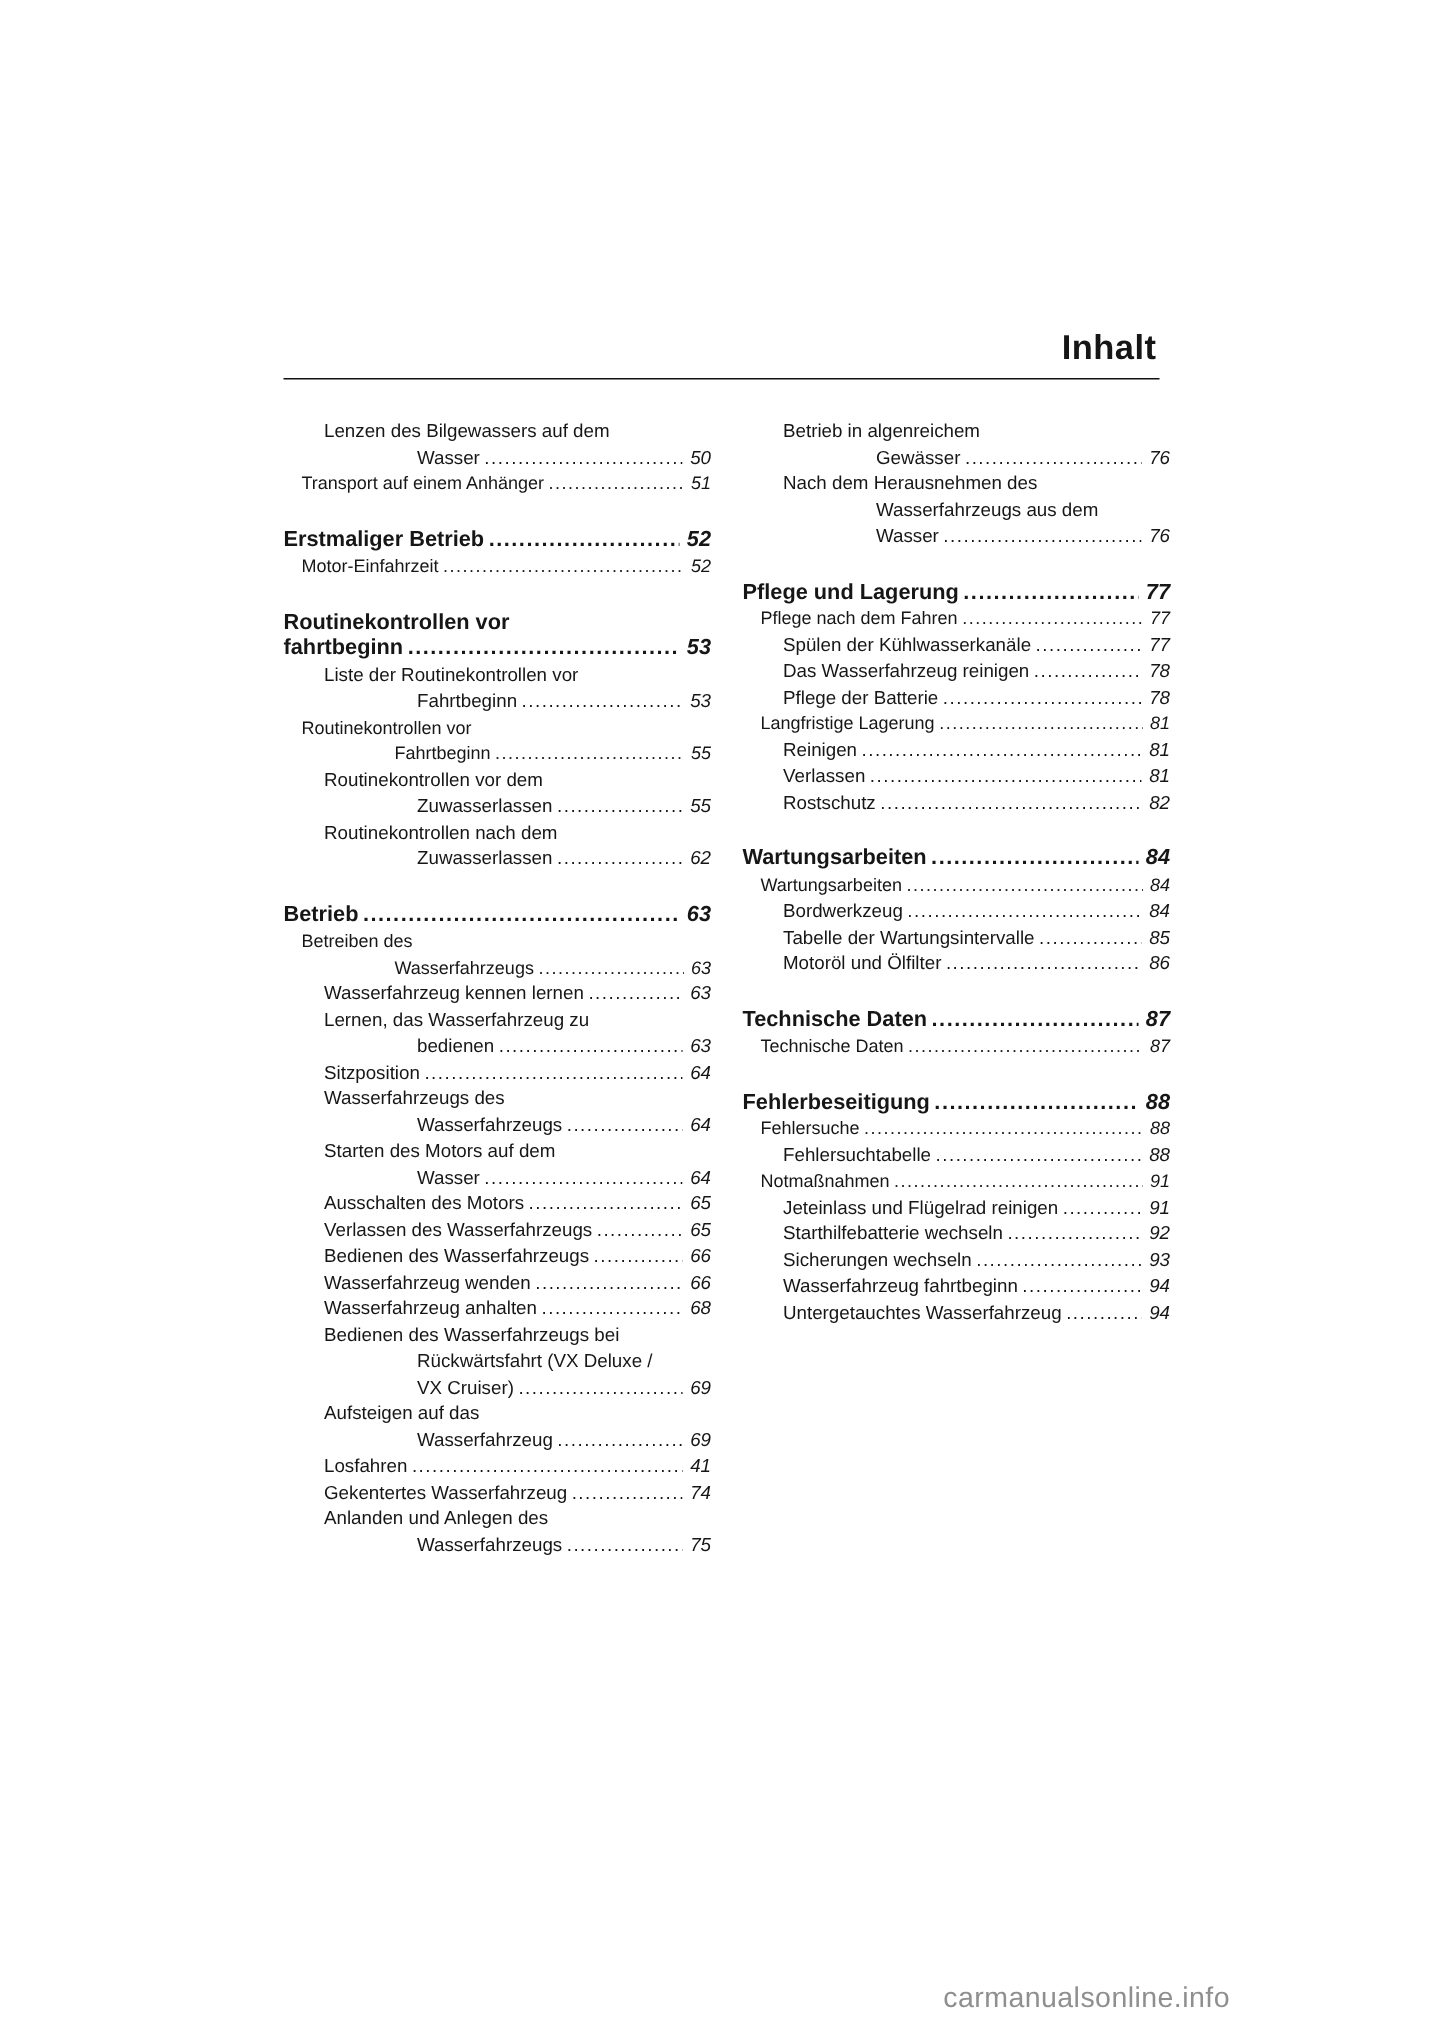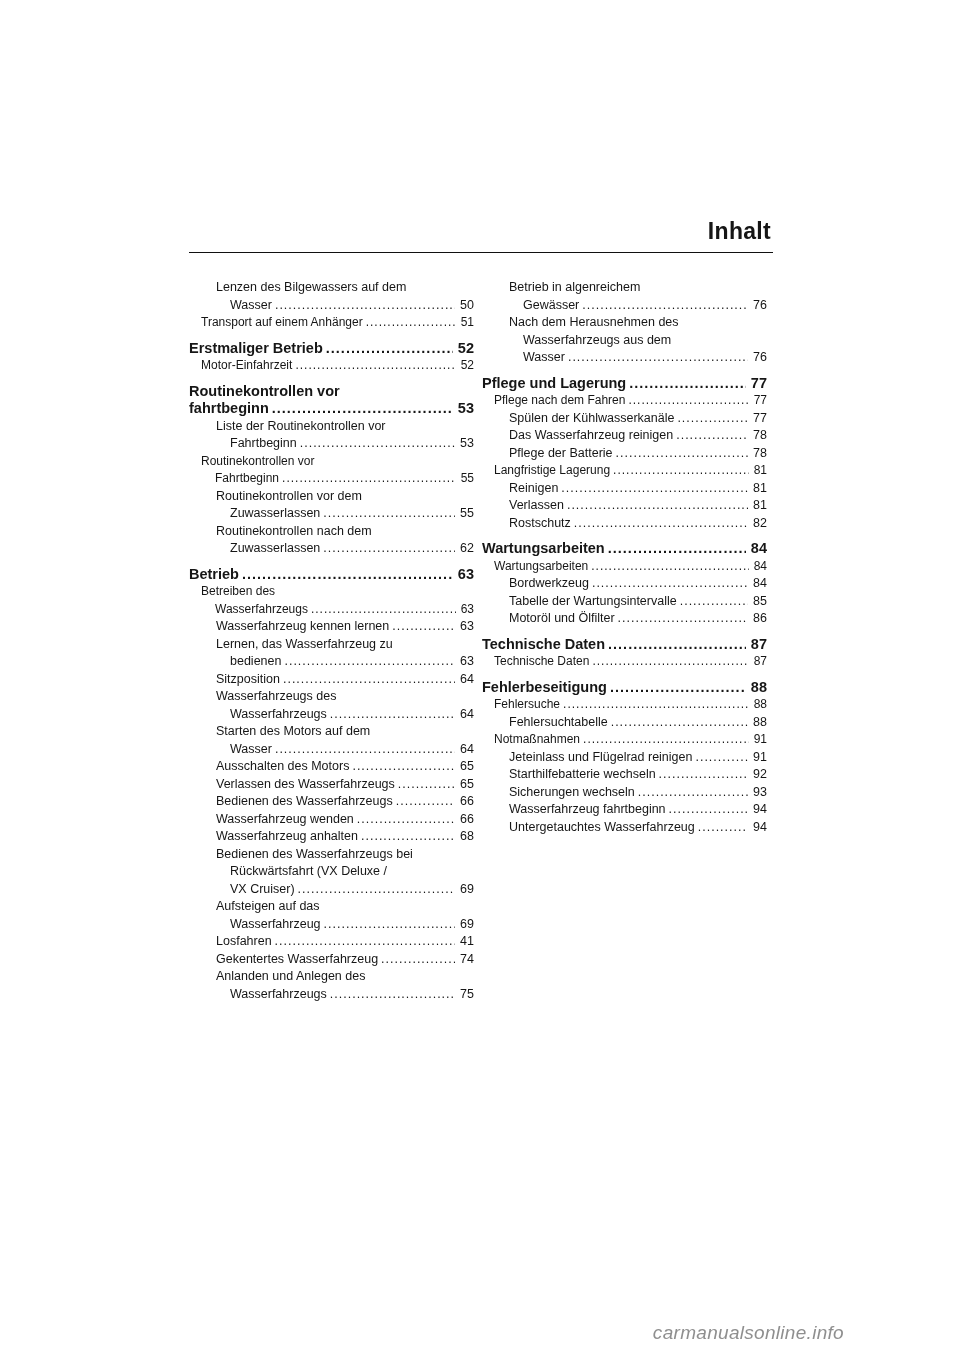--- a/index.html
+++ b/index.html
@@ -26,55 +26,54 @@
     font-weight: bold;
     text-align: right;
     letter-spacing: 0.3px;
     margin: 0 2px 7px 0;
   }
   .rule {
     border-top: 1.5px solid #111;
     height: 0;
     margin-bottom: 26px;
   }
-  .columns { display: flex; gap: 8px; }
+  .columns { display: flex; gap: 21px; }
   .col { width: 285px; }
 
   .entry { line-height: 17.5px; }
-  .entry.gap { margin-top: 8px; }
+  .entry.gap { margin-top: 20px; }
   .lvl1 { font-weight: bold; font-size: 14.5px; }
   .lvl2 { font-size: 12px; padding-left: 12px; }
   .lvl3 { font-size: 12.5px; padding-left: 27px; }
 
   .line { white-space: nowrap; }
-  .lvl2 .line.cont, .lvl3 .line.cont { padding-left: 14px; }
+  .lvl2 .line.cont, .lvl3 .line.cont { padding-left: 14px; margin-left: 48px; }
   .lvl1 .line.cont { padding-left: 0; }
 
   .line.last { display: flex; align-items: baseline; white-space: normal; }
   .lbl { white-space: nowrap; flex: 0 0 auto; }
   .leader {
     flex: 1 1 auto;
     overflow: hidden;
     white-space: nowrap;
     margin-left: 3px;
     min-width: 10px;
   }
   .leader::after {
     content: "......................................................................................................................................";
     letter-spacing: 1px;
   }
-  .pg { margin-left: 5px; white-space: nowrap; flex: 0 0 auto; }
+  .pg { margin-left: 5px; white-space: nowrap; flex: 0 0 auto; font-style: italic; }
 
   .watermark {
     position: absolute;
-    right: 16px; bottom: 14px;
+    right: 40px; bottom: 14px;
     font-size: 19px;
     color: #8f8f8f;
     letter-spacing: 0.3px;
-    font-style: italic;
   }
 </style>
 </head>
 <body>
 
 <div class="page">
   <div class="content">
     <div class="title">Inhalt</div>
     <div class="rule"></div>
     <div class="columns">

